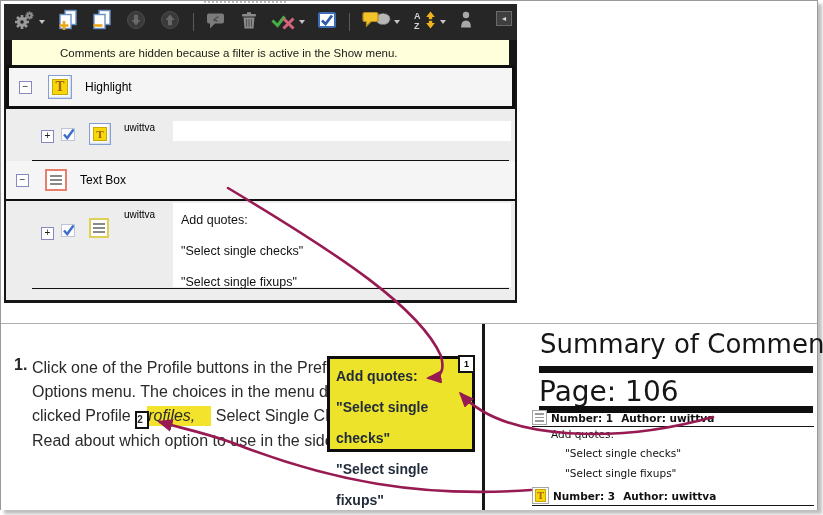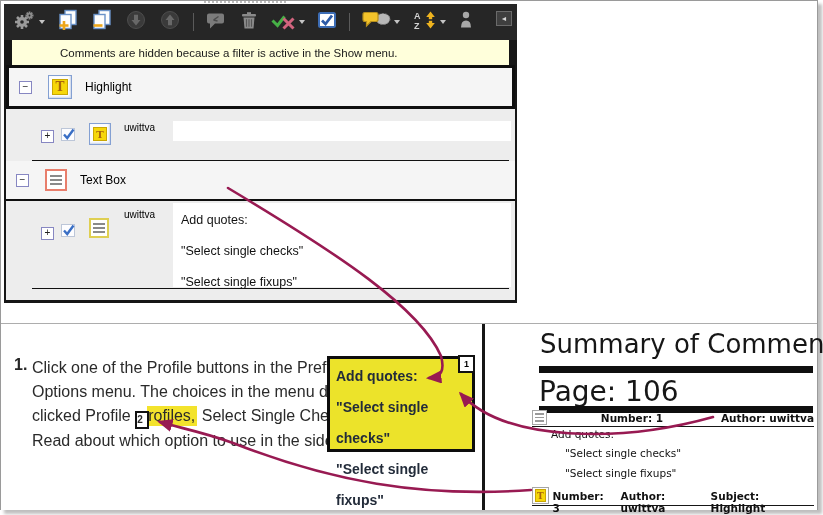--- a/index.html
+++ b/index.html
@@ -46,34 +46,34 @@
   .author{position:absolute;font-size:10px;color:#000;}
   .cfield{position:absolute;background:#fff;}
   .srow2 .cfield{font-size:12.5px;color:#111;line-height:31px;padding:2px 8px;box-sizing:border-box;}
 
   
   .docsec{position:absolute;left:0;top:322px;width:816px;height:186px;border-top:1px solid #adadad;background:#fff;}
   .doc-num{position:absolute;left:13px;top:32px;font-size:16px;font-weight:bold;color:#262626;}
   .doc-lines{position:absolute;left:31px;top:32px;width:293px;font-size:16px;line-height:24px;color:#2a2a2a;}
   .doc-lines .jl{text-align:justify;text-align-last:justify;white-space:nowrap;}
   .badge2{display:inline-block;width:10px;height:14px;background:#fff;border:2px solid #111;font-size:10px;font-weight:bold;line-height:14px;text-align:center;vertical-align:-2px;margin-right:-2px;position:relative;z-index:2;}
-  .hlword{background:#f3e32c;padding:1px 2px 2px 1px;}
+  .hlword{background:#f3e32c;padding:1px 16px 2px 1px;font-style:italic;}
   .notebox{position:absolute;left:326px;top:32px;width:148px;height:96px;box-sizing:border-box;background:#ece32a;border:3px solid #0d0d0d;padding:2px 6px;font-size:14px;font-weight:700;color:#232c3a;line-height:31px;z-index:1;}
   .badge1{position:absolute;left:457px;top:31px;width:13px;height:14px;background:#fff;border:2px solid #111;font-size:9px;font-weight:bold;line-height:14px;text-align:center;z-index:3;}
   .vdivider{position:absolute;left:481px;top:0;width:3px;height:186px;background:#161616;}
 
   
   .summary{position:absolute;left:484px;top:0;width:332px;height:186px;font-family:"DejaVu Sans",sans-serif;}
   .sum-title{position:absolute;left:55px;top:5px;font-size:26px;color:#161616;white-space:nowrap;}
   .sbar{position:absolute;left:54px;right:4px;height:7px;background:#0f0f0f;}
   .bar1{top:42px;} .bar2{top:82px;}
   .sum-page{position:absolute;left:54px;top:51px;font-size:28px;color:#161616;}
   .crow{position:absolute;left:47px;right:3px;display:flex;align-items:flex-start;font-size:10.5px;font-weight:700;color:#111;}
   .crow .num{margin-left:4px;} .crow .auth{margin-left:8px;} .crow .subj{margin-left:auto;}
-  .c1row{top:88px;justify-content:space-between;} .c2row{top:166px;}
+  .c1row{top:88px;} .c2row{top:166px;}
   .cunder{position:absolute;left:47px;right:3px;border-bottom:1.5px solid #161616;}
   .u1{top:102px;} .u2{top:181px;}
   .cbody{position:absolute;font-size:10.5px;color:#111;}
   .cb1{left:66px;top:104px;} .cb2{left:80px;top:123px;} .cb3{left:80px;top:143px;}
 
   .arrows{position:absolute;left:0;top:0;z-index:60;pointer-events:none;}
 </style>
 </head>
 <body>
 
@@ -286,21 +286,20 @@
       <div class="cbody cb1">Add quotes:</div>
       <div class="cbody cb2">"Select single checks"</div>
       <div class="cbody cb3">"Select single fixups"</div>
 
       <div class="crow c2row">
         <span class="hl-icon hl16" style="margin-top:-3px;">
             <span class="hl-core">T</span>
           </span>
         <span class="num">Number: 3</span>
         <span class="auth">Author: uwittva</span>
-        <span class="subj">Subject: Highlight</span>
       </div>
       <div class="cunder u2"></div>
     </div>
   </div>
 </div>
 
 <svg class="arrows" width="823" height="515" viewBox="0 0 823 515">
   <defs>
     <marker id="ah" markerWidth="6" markerHeight="5" refX="4.8" refY="2.5" orient="auto">
       <path d="M0,0 L6,2.5 L0,5 z" fill="#981a52"></path>

